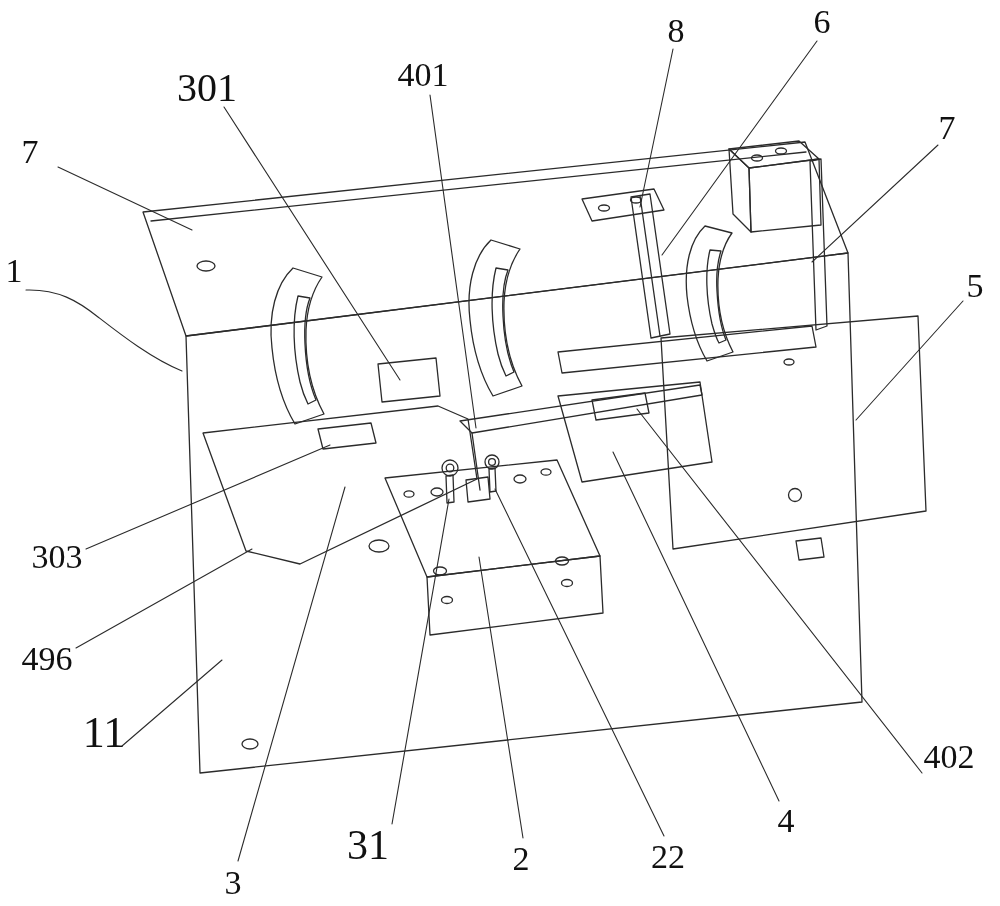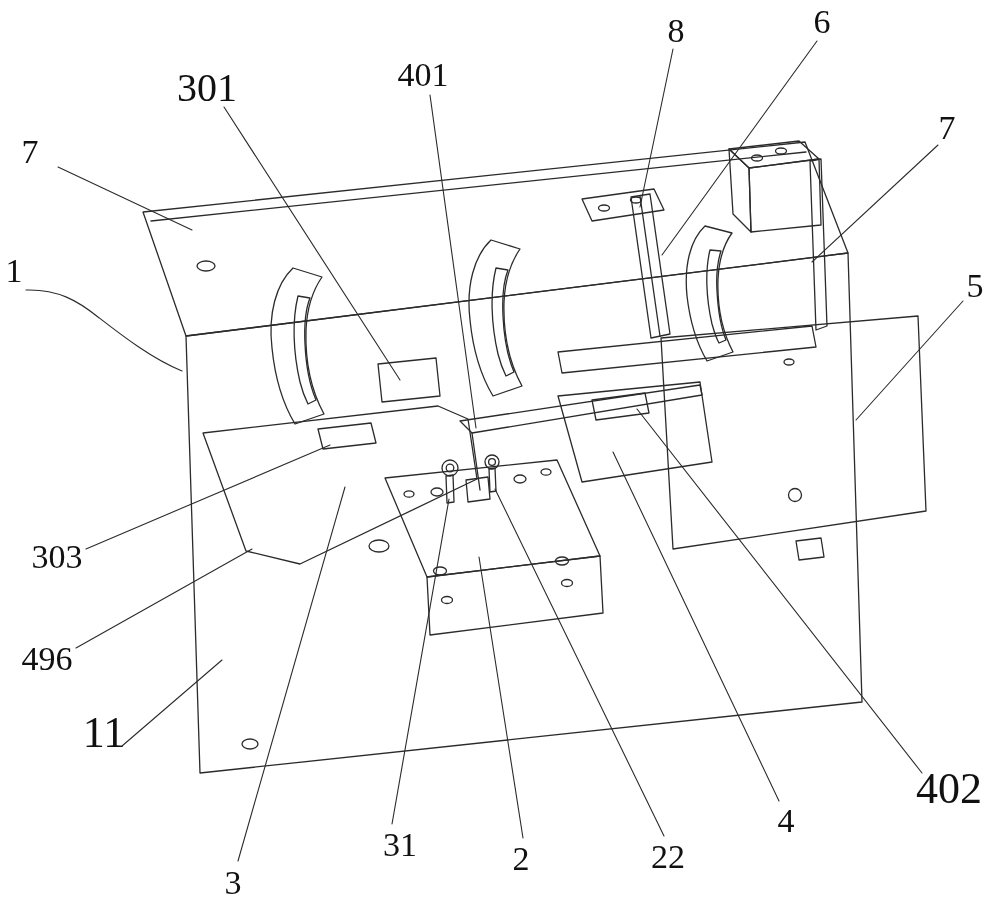--- a/index.html
+++ b/index.html
@@ -165,19 +165,19 @@
       <div class="ref-label" style="left: 207px; top: 88px; font-size: 40px;">301</div>
       <div class="ref-label" style="left: 423px; top: 75px; font-size: 34px;">401</div>
       <div class="ref-label" style="left: 676px; top: 31px; font-size: 34px;">8</div>
       <div class="ref-label" style="left: 822px; top: 22px; font-size: 34px;">6</div>
       <div class="ref-label" style="left: 947px; top: 128px; font-size: 34px;">7</div>
       <div class="ref-label" style="left: 975px; top: 286px; font-size: 34px;">5</div>
       <div class="ref-label" style="left: 57px; top: 557px; font-size: 34px;">303</div>
       <div class="ref-label" style="left: 47px; top: 659px; font-size: 34px;">496</div>
       <div class="ref-label" style="left: 104px; top: 733px; font-size: 44px;">11</div>
       <div class="ref-label" style="left: 233px; top: 883px; font-size: 34px;">3</div>
-      <div class="ref-label" style="left: 400px; top: 845px; font-size: 34px;">31</div>
+      <div class="ref-label" style="left: 368px; top: 845px; font-size: 42px;">31</div>
       <div class="ref-label" style="left: 521px; top: 859px; font-size: 34px;">2</div>
       <div class="ref-label" style="left: 668px; top: 857px; font-size: 34px;">22</div>
       <div class="ref-label" style="left: 786px; top: 821px; font-size: 34px;">4</div>
-      <div class="ref-label" style="left: 949px; top: 789px; font-size: 44px;">402</div>
+      <div class="ref-label" style="left: 949px; top: 757px; font-size: 34px;">402</div>
     </div>
 </div>
 
 </body></html>

